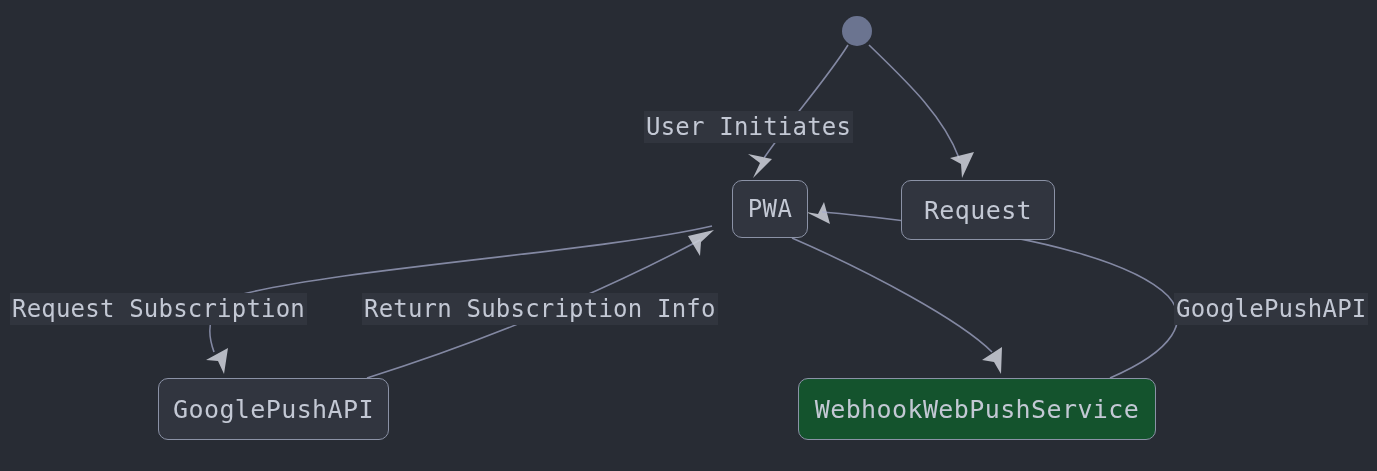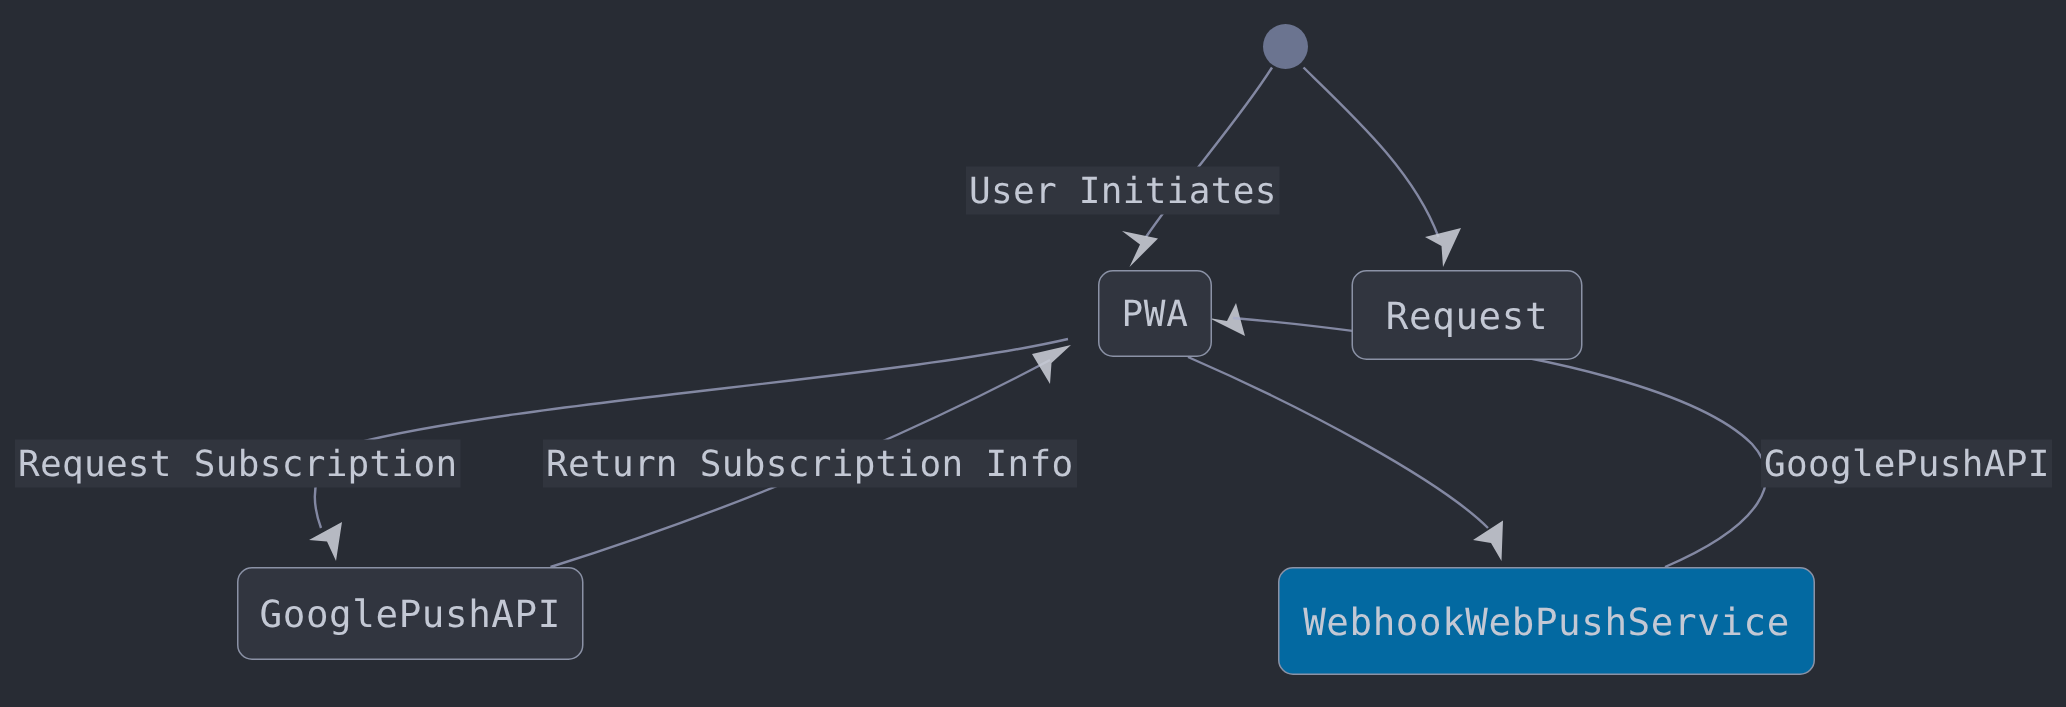--- a/index.html
+++ b/index.html
@@ -69,25 +69,25 @@
     width: 154px;
     height: 60px;
   }
   .node-googlepushapi {
     left: 142px;
     top: 378px;
     width: 231px;
     height: 62px;
   }
   .node-webhook {
-    left: 836px;
+    left: 782px;
     top: 378px;
     width: 358px;
-    height: 72px;
-    background: #0369a1;
+    height: 62px;
+    background: #14532d;
   }
   .edge-label {
     position: absolute;
     color: #c3c8d4;
     background: #31353e;
     font-family: "DejaVu Sans Mono", "Liberation Mono", monospace;
     font-size: 24px;
     line-height: 30px;
     letter-spacing: 0.2px;
     white-space: nowrap;

